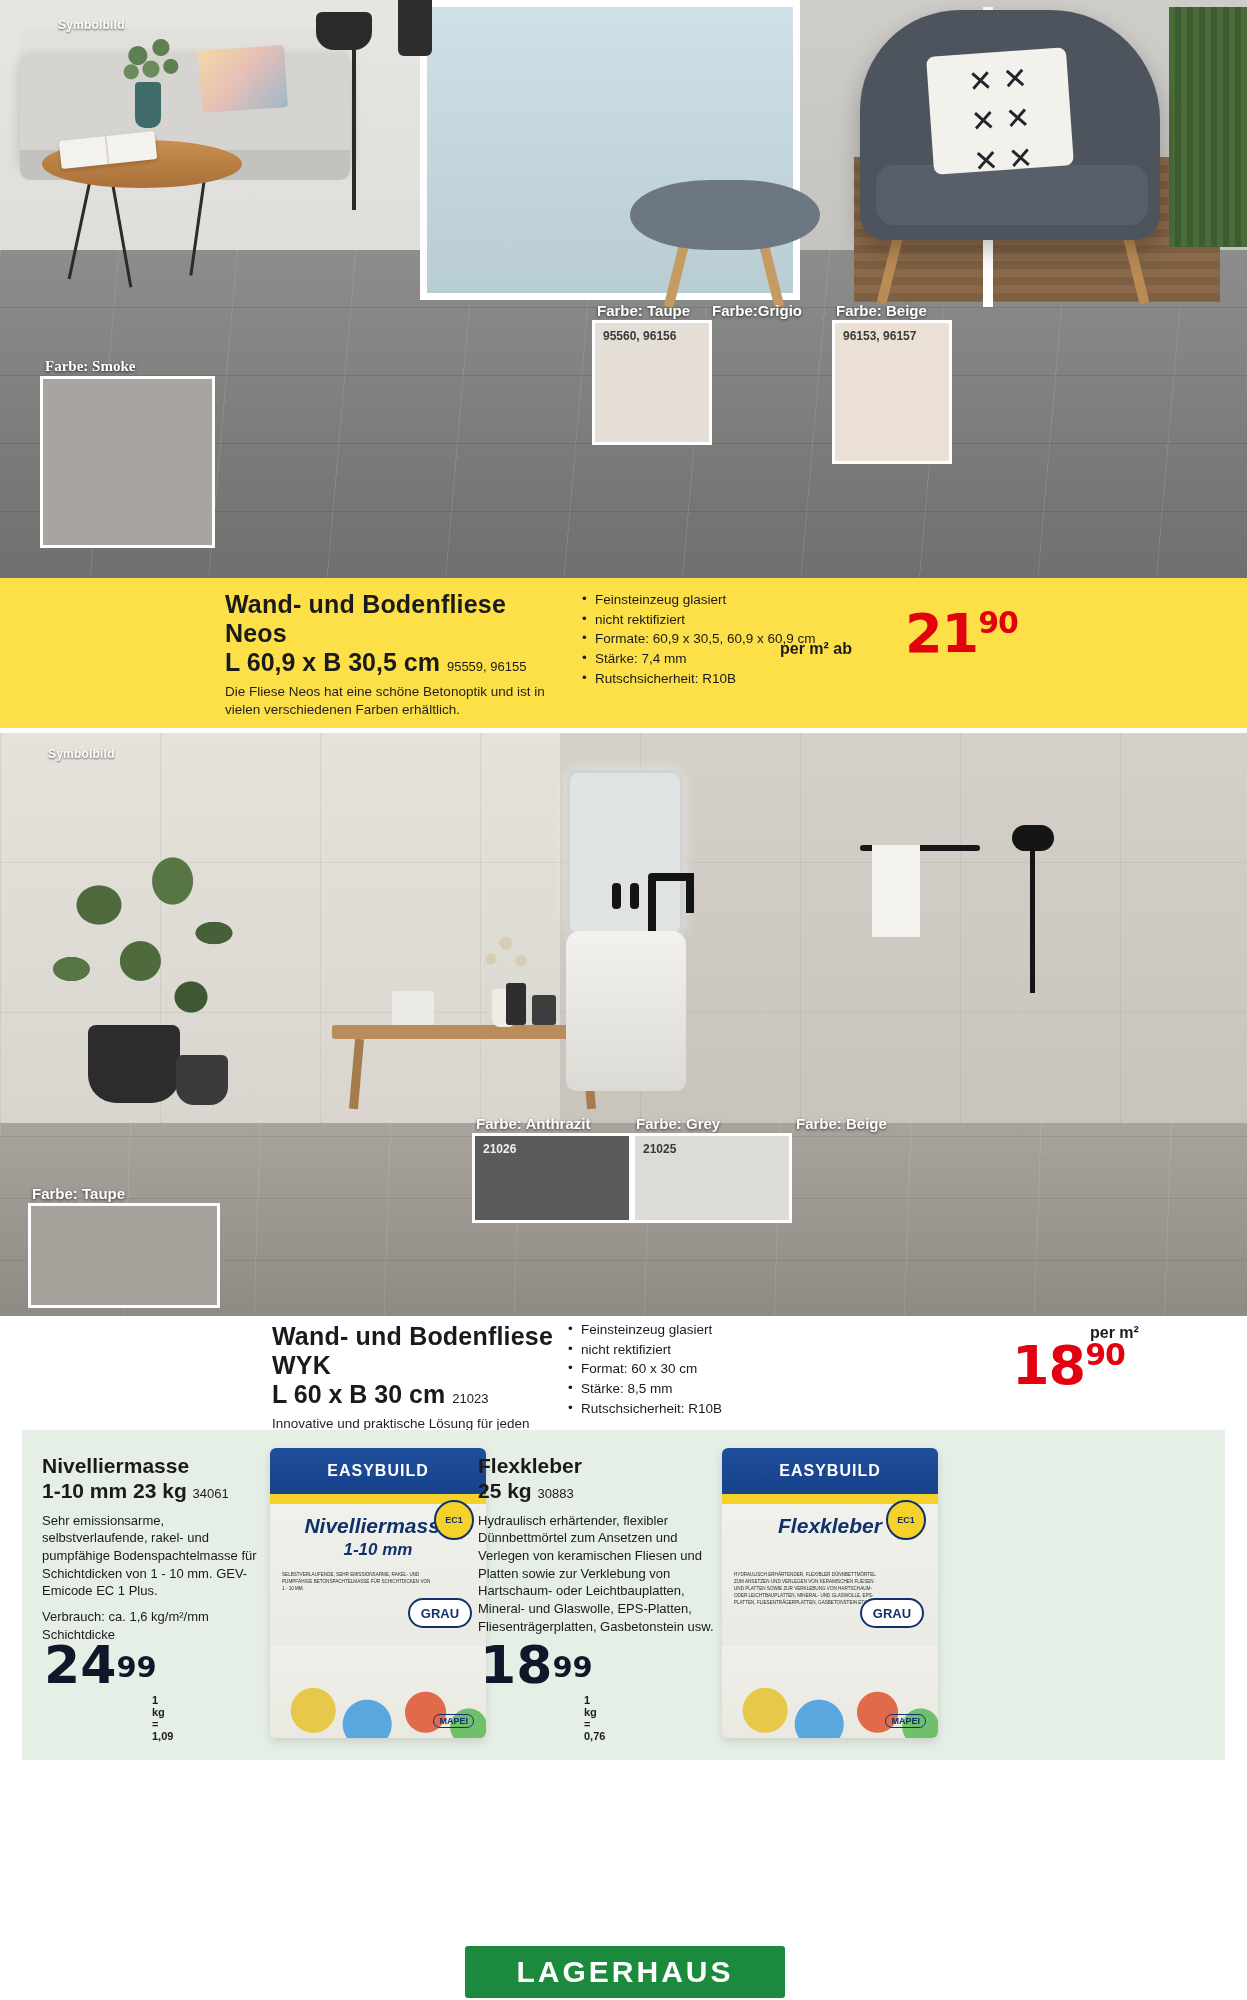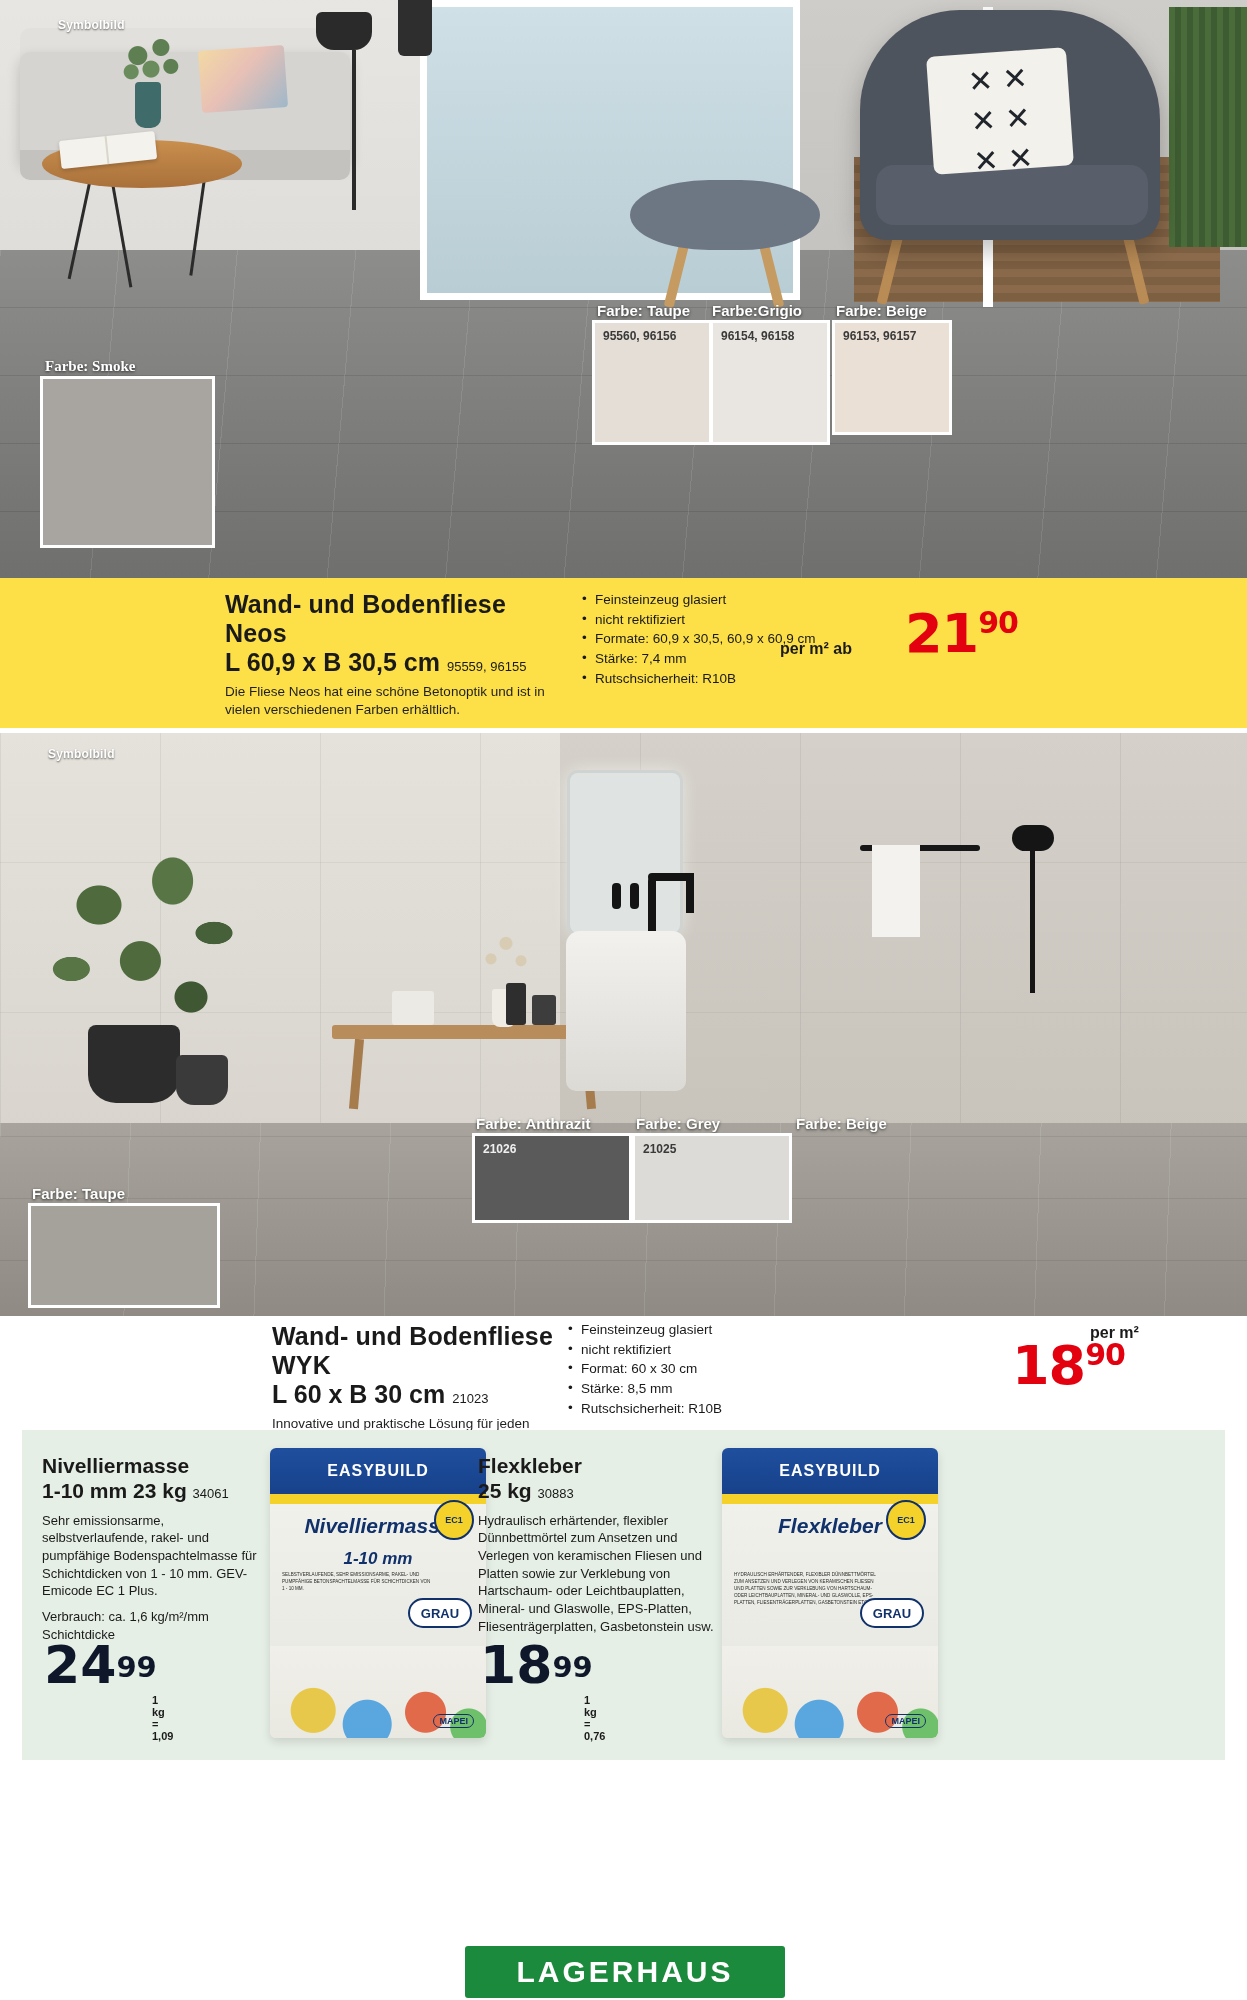--- a/index.html
+++ b/index.html
@@ -234,21 +234,21 @@
     color:#ffffff; font-weight:bold; font-size:16px; letter-spacing:1px;
     display:flex; align-items:center; justify-content:center;
   }
   .bag-yellow {
     position:absolute; left:0; top:46px; width:100%; height:10px; background:#f4d22a;
   }
   .bag-name {
     position:absolute; left:0; top:66px; width:100%; text-align:center;
     font-size:21px; font-weight:bold; font-style:italic; color:#11316b;
   }
-  .bag-name small { display:block; font-size:17px; margin-top:11px;}
+  .bag-name small { display:block; font-size:17px; margin-top:2px;}
   .bag-badge {
     position:absolute; right:12px; top:52px; width:40px; height:40px; border-radius:50%;
     background:#f4d22a; border:2px solid #11316b; font-size:9px; font-weight:bold;
     color:#11316b; display:flex; align-items:center; justify-content:center;
   }
   .bag-grau {
     position:absolute; right:14px; top:150px; width:64px; height:30px; border-radius:15px;
     background:#ffffff; border:2px solid #11316b; color:#11316b; font-weight:bold;
     font-size:13px; display:flex; align-items:center; justify-content:center;
   }
@@ -327,26 +327,23 @@
   <div class="chair-pillow"></div>
 
   <div class="symbolbild" style="left:58px; top:18px;">Symbolbild</div>
 
   <div class="swatch-label" style="left:597px; top:302px;">Farbe: Taupe</div>
   <div class="swatch" style="left:592px; top:320px; width:120px; height:125px; background:#e4ded6;">
     <span class="code">95560, 96156</span>
   </div>
 
   <div class="swatch-label" style="left:712px; top:302px;">Farbe:Grigio</div>
-  <div class="swatch" style="left:710px; top:320px; width:120px; height:125px; background:#e9e6e2;">
-    <span class="code">96154, 96158</span>
-  </div>
 
   <div class="swatch-label" style="left:836px; top:302px;">Farbe: Beige</div>
-  <div class="swatch" style="left:832px; top:320px; width:120px; height:115px; background:#ebe0d6;">
+  <div class="swatch" style="left:832px; top:320px; width:120px; height:144px; background:#ebe0d6;">
     <span class="code">96153, 96157</span>
   </div>
 
   <div class="swatch-label" style="left:45px; top:358px; color:#ffffff;font-family:Liberation Serif, serif;">Farbe: Smoke</div>
   <div class="swatch" style="left:40px; top:376px; width:175px; height:172px; background:#a8a5a0;"></div>
 </div>
 
 <div class="band1">
   <div style="position:absolute; left:225px; top:12px; width:320px;">
     <div class="prod-title">Wand- und Bodenfliese Neos</div>

